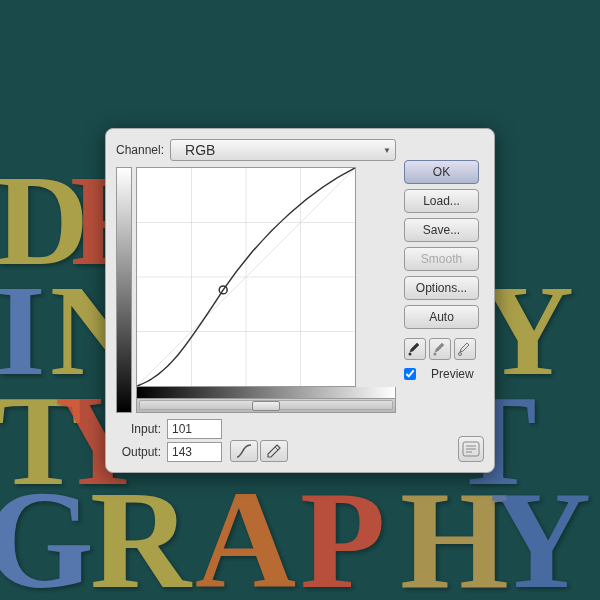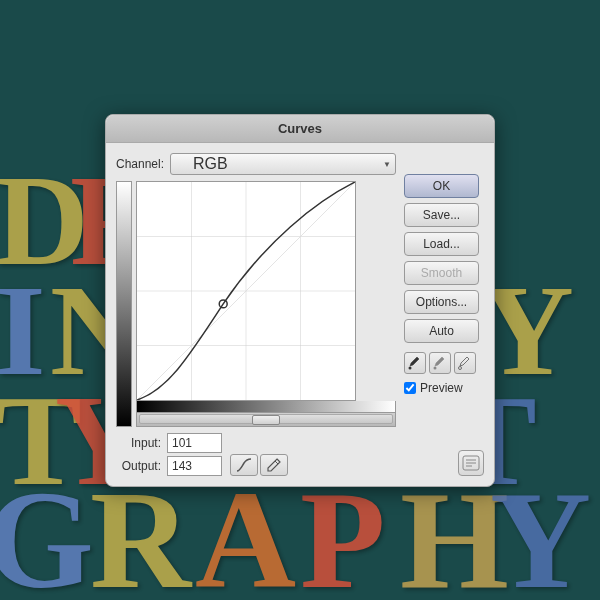--- a/index.html
+++ b/index.html
@@ -96,22 +96,22 @@
       flex: 1;
       position: relative;
     }
 
     .channel-select-wrapper select {
       width: 100%;
       height: 22px;
       background: linear-gradient(to bottom, #f8f8f8, #ddd);
       border: 1px solid #999;
       border-radius: 3px;
-      font-size: 16px;
-      padding: 0 20px 0 22px;
+      font-size: 14px;
+      padding: 0 20px 0 14px;
       appearance: none;
       -webkit-appearance: none;
       cursor: pointer;
       color: #333;
     }
 
     .channel-select-wrapper::after {
       content: '▼';
       position: absolute;
       right: 5px;
@@ -258,21 +258,21 @@
       cursor: pointer;
       display: flex;
       align-items: center;
       justify-content: center;
       font-size: 12px;
     }
 
     .preview-row {
       display: flex;
       align-items: center;
-      gap: 4px;
+      gap: 15px;
       margin-top: 2px;
     }
 
     .preview-checkbox {
       width: 12px;
       height: 12px;
     }
 
     .preview-label {
       font-size: 12px;
@@ -322,23 +322,20 @@
     <div class="bg-letter" style="color: rgb(212, 80, 58); top: 470px; left: 300px; font-size: 140px; text-shadow: rgba(0, 0, 0, 0.4) 2px 2px 4px;">P</div>
     <div class="bg-letter" style="color: rgb(192, 160, 80); top: 470px; left: 400px; font-size: 140px; text-shadow: rgba(0, 0, 0, 0.4) 2px 2px 4px;">H</div>
     <div class="bg-letter" style="color: rgb(80, 112, 176); top: 470px; left: 490px; font-size: 140px; text-shadow: rgba(0, 0, 0, 0.4) 2px 2px 4px;">Y</div>
     <div class="bg-letter" style="color: rgb(80, 112, 176); top: 375px; left: 450px; font-size: 130px; text-shadow: rgba(0, 0, 0, 0.4) 2px 2px 4px;">T</div>
     <div class="bg-letter" style="color: rgb(196, 176, 74); top: 265px; left: 390px; font-size: 130px; text-shadow: rgba(0, 0, 0, 0.4) 2px 2px 4px;">T</div>
     <div class="bg-letter" style="color: rgb(196, 176, 74); top: 265px; left: 480px; font-size: 130px; text-shadow: rgba(0, 0, 0, 0.4) 2px 2px 4px;">Y</div>
   </div>
 
 <div class="dialog-backdrop">
   <div class="dialog">
-    <div class="dialog-titlebar">
-      <span>Curves</span>
-    </div>
     <div class="dialog-body">
 
       <div class="left-panel">
 
         <div class="channel-row">
           <span class="channel-label">Channel:</span>
           <div class="channel-select-wrapper">
             <select>
               <option>RGB</option>
               <option>Red</option>
@@ -408,22 +405,22 @@
                 <path d="M 10 1 L 13 4 L 4 13 L 1 13 L 1 10 Z" fill="none" stroke="#555" stroke-width="1.2"></path>
                 <line x1="8" y1="3" x2="11" y2="6" stroke="#555" stroke-width="1"></line>
               </svg>
             </div>
           </div>
         </div>
       </div>
 
       <div class="right-panel">
         <div class="dialog-btn primary">OK</div>
+        <div class="dialog-btn">Load...</div>
         <div class="dialog-btn">Save...</div>
-        <div class="dialog-btn">Load...</div>
         <div class="dialog-btn disabled">Smooth</div>
         <div class="dialog-btn">Options...</div>
         <div class="dialog-btn">Auto</div>
 
         <div class="eyedropper-row">
           <div class="eyedropper-btn">
             <svg width="14" height="14" viewBox="0 0 14 14" xmlns="http://www.w3.org/2000/svg">
               <path d="M 9 1 L 11 3 L 5 9 L 2 10 L 3 7 Z" fill="#333" stroke="#333" stroke-width="0.5"></path>
               <circle cx="2" cy="12" r="1.5" fill="#333"></circle>
             </svg>

